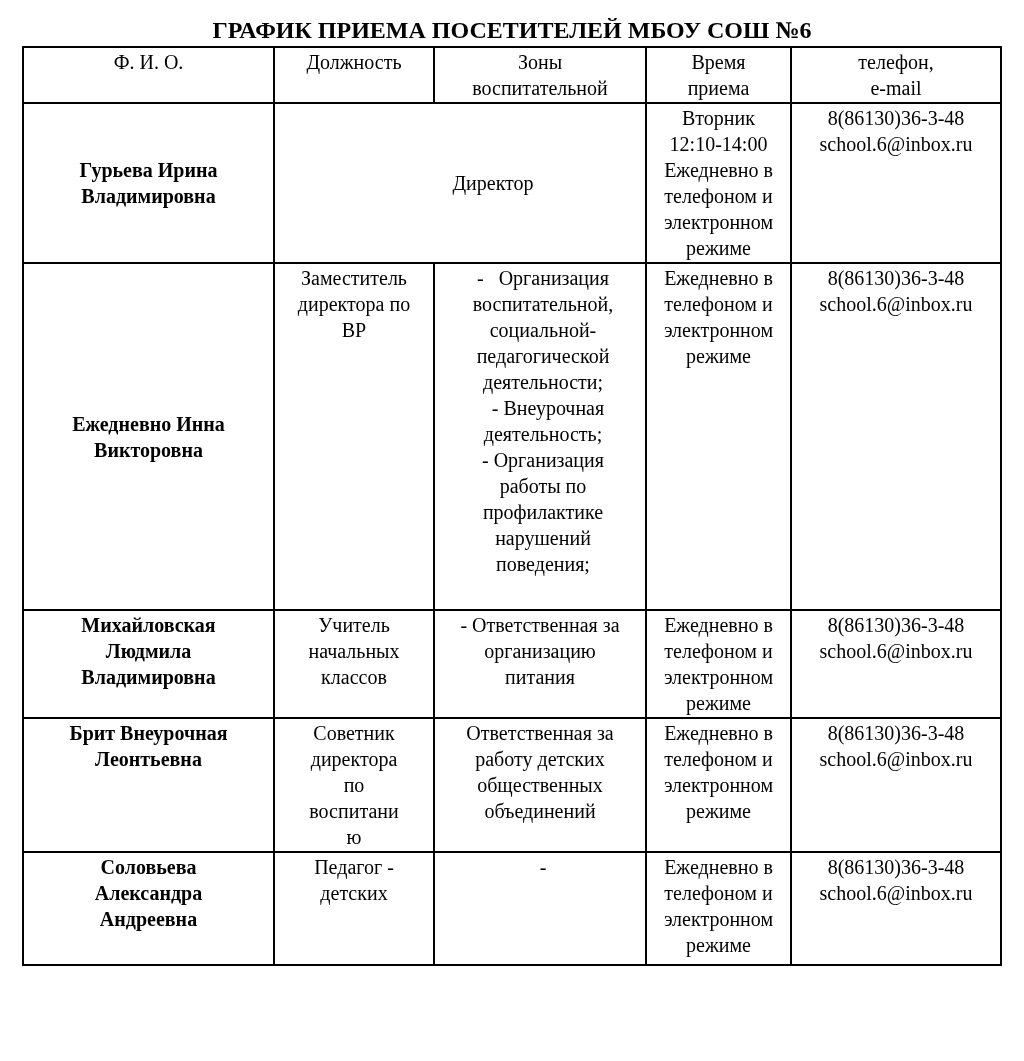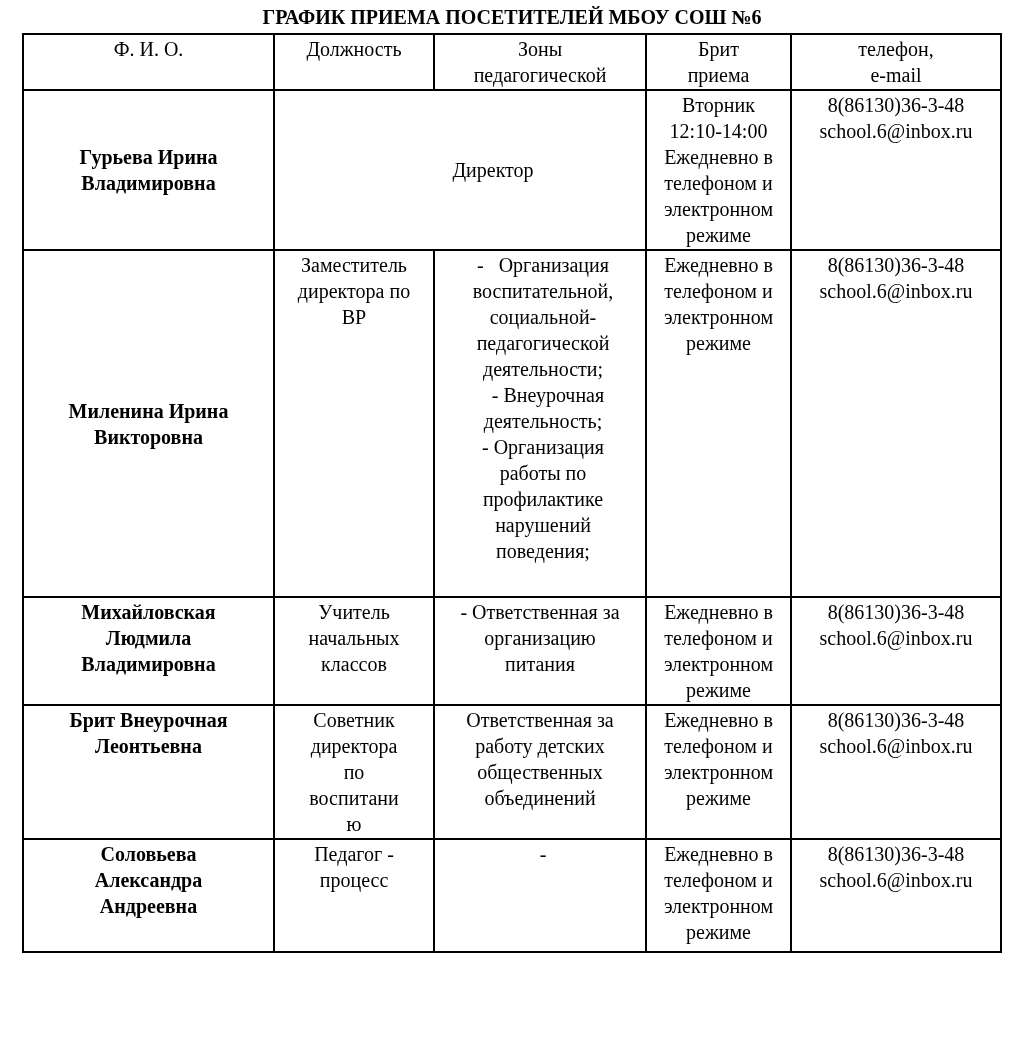--- a/index.html
+++ b/index.html
@@ -6,26 +6,26 @@
   .page {
     position: relative;
     width: 1024px;
     height: 1061px;
     background: #ffffff;
     color: #000000;
     font-family: "Liberation Serif", "DejaVu Serif", serif;
     overflow: hidden;
   }
   .doc-title {
-    padding-top: 3px;
+    padding-top: 16px;
     height: 28px;
     line-height: 28px;
     text-align: center;
     font-weight: bold;
-    font-size: 20px;
+    font-size: 24px;
     white-space: nowrap;
   }
   table.sched {
     border-collapse: collapse;
     table-layout: fixed;
     margin-left: 22px;
     margin-top: 2px;
     width: 978px;
     border-radius: 29px;
   }
@@ -69,22 +69,22 @@
       <col style="width:212px">
       <col style="width:145px">
       <col style="width:210px">
     </colgroup>
 
     <tbody>
         <tr class="rh-head">
       <td>Ф. И. О.</td>
       <td>Должность</td>
       <td>Зоны
-педагогической</td>
-      <td>Брит
+воспитательной</td>
+      <td>Время
 приема</td>
       <td>телефон,
 e-mail</td>
     </tr>
 
     <tr class="rh-0">
       <td class="name vmid">Гурьева Ирина
 Владимировна</td>
       <td class="pos-merged" colspan="2">Директор</td>
       <td>Вторник
@@ -92,21 +92,21 @@
 Ежедневно в
 телефоном и
 электронном
 режиме</td>
       <td>8(86130)36-3-48
 school.6@inbox.ru</td>
     </tr>
 
 
     <tr class="rh-2">
-      <td class="name vmid">Миленина Ирина
+      <td class="name vmid">Ежедневно Инна
 Викторовна</td>
       <td>Заместитель
 директора по
 ВР</td>
       <td class="zleft">-&nbsp;&nbsp;&nbsp;Организация
 воспитательной,
 социальной-
 педагогической
 деятельности;
 &nbsp;&nbsp;- Внеурочная
@@ -160,21 +160,21 @@
 режиме</td>
       <td>8(86130)36-3-48
 school.6@inbox.ru</td>
     </tr>
 
     <tr class="rh-5">
       <td class="name">Соловьева
 Александра
 Андреевна</td>
       <td>Педагог -
-процесс</td>
+детских</td>
       <td class="zleft">-</td>
       <td>Ежедневно в
 телефоном и
 электронном
 режиме</td>
       <td>8(86130)36-3-48
 school.6@inbox.ru</td>
     </tr>
 
   </tbody>

